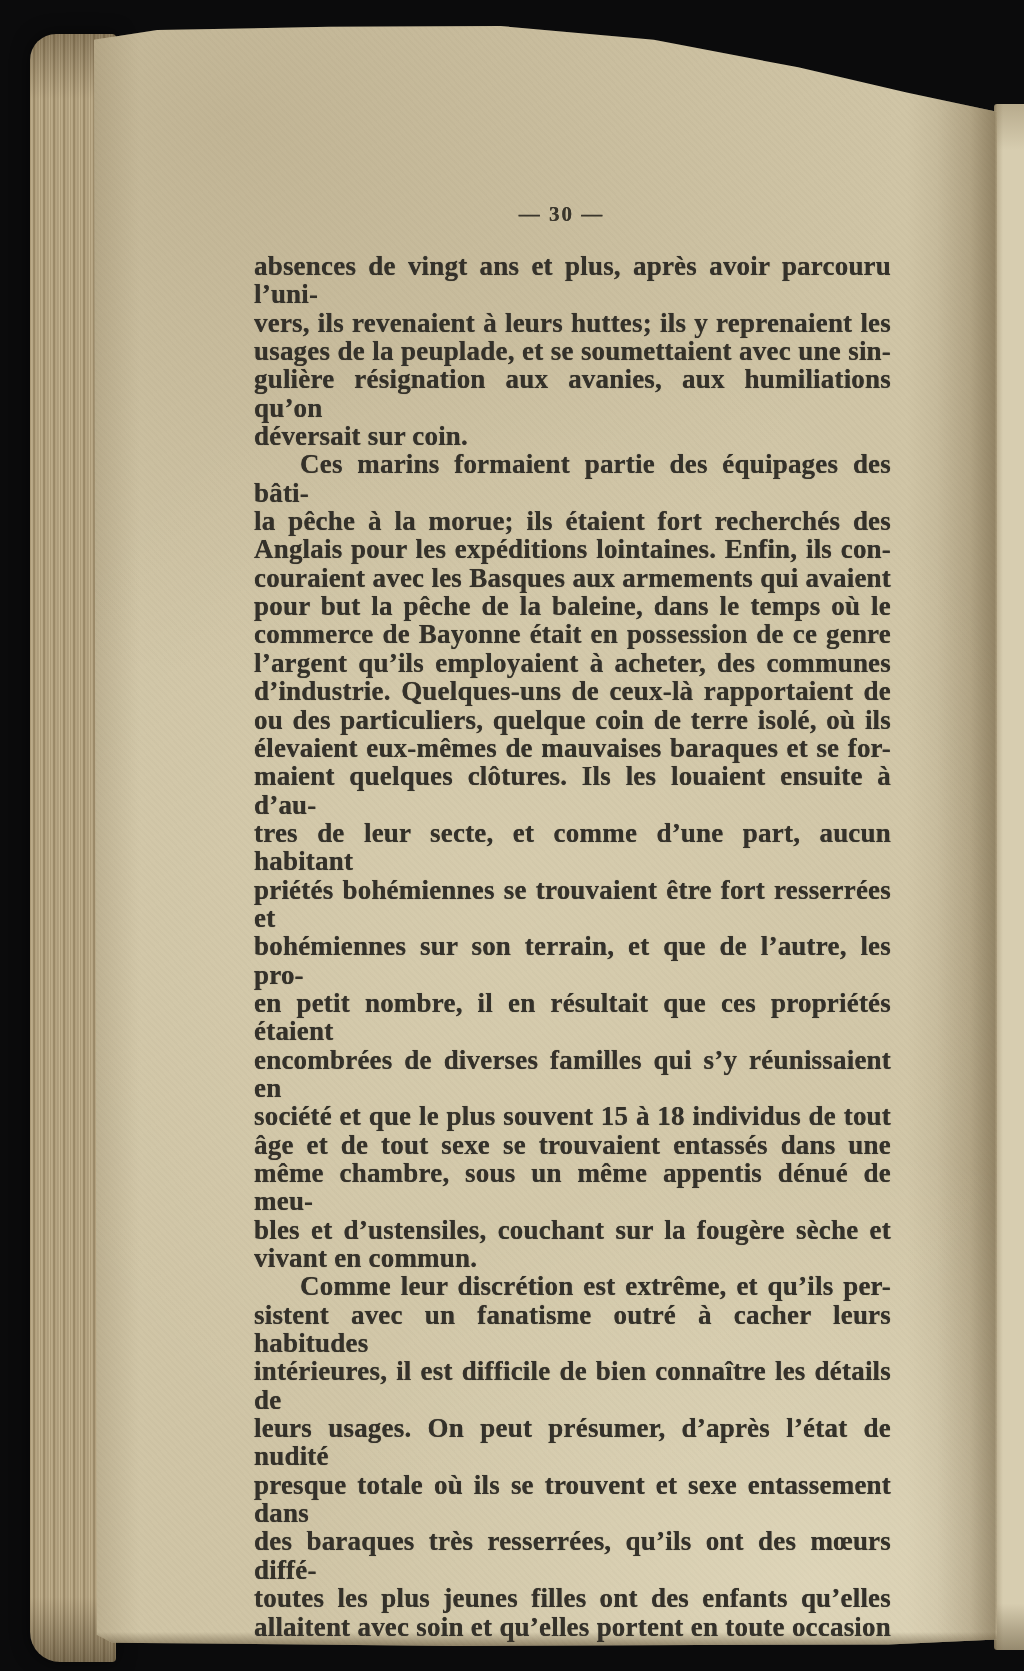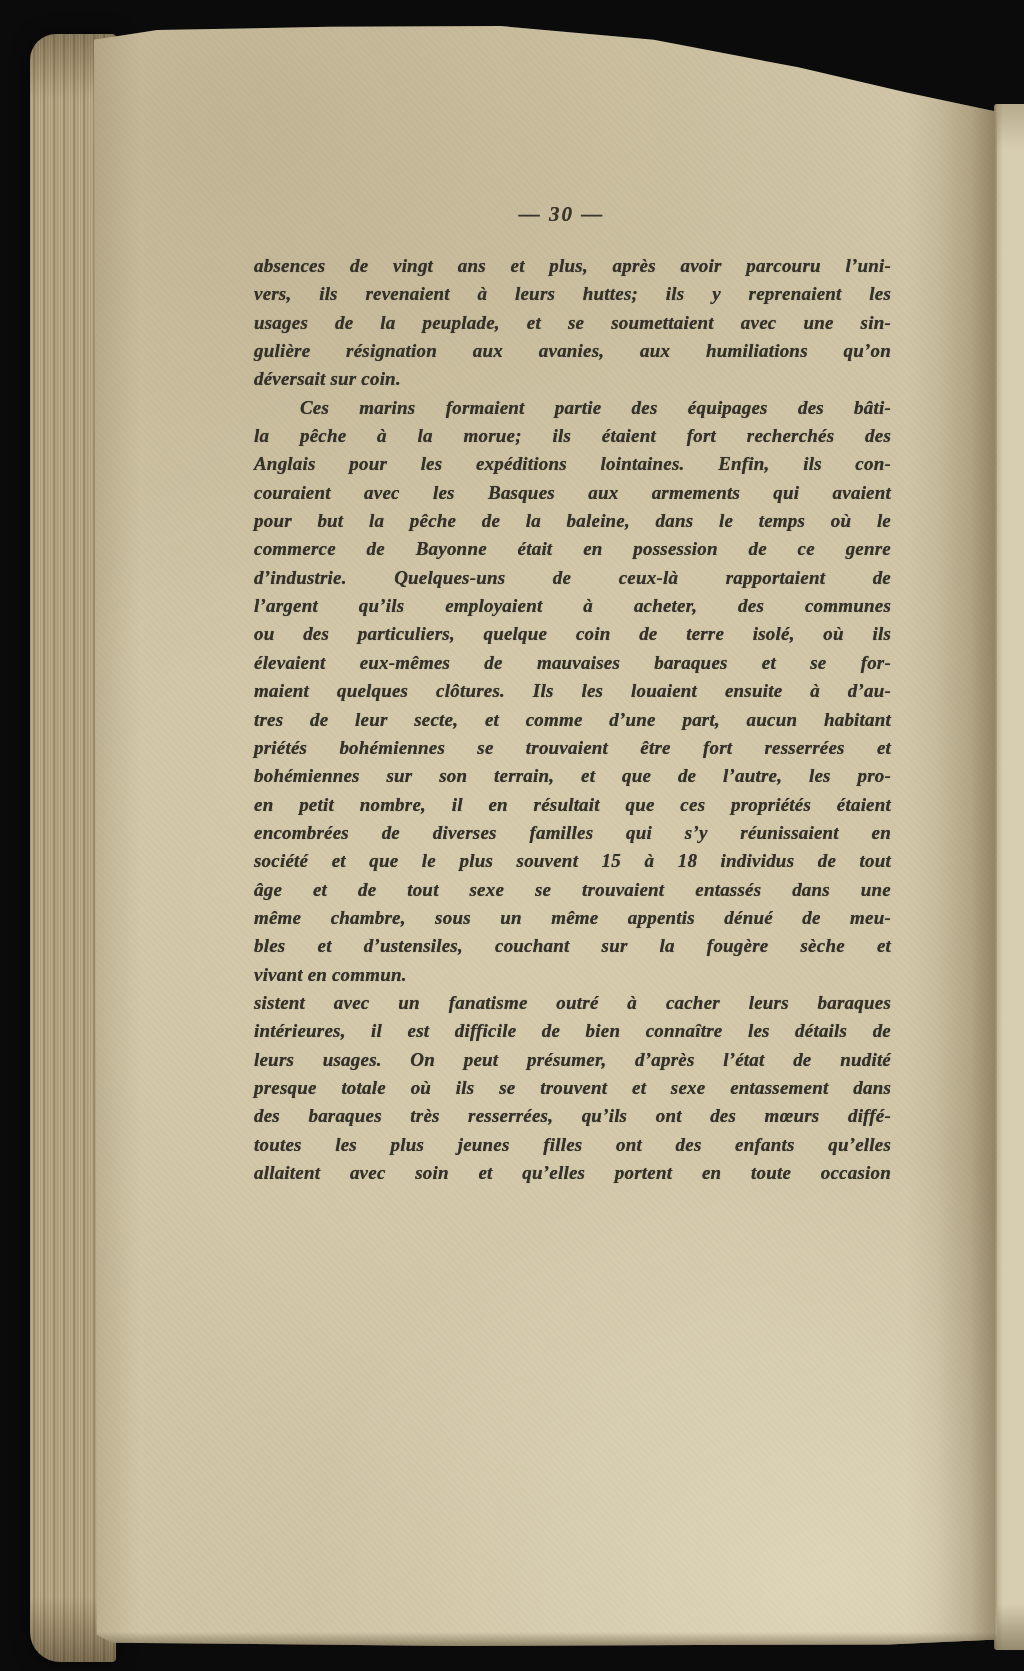--- a/index.html
+++ b/index.html
@@ -3,21 +3,21 @@
 <meta charset="utf-8">
 <style>
   html,body{margin:0;padding:0;}
   body{
     width:1024px;height:1671px;
     background:#0b0b0c;
     position:relative;
     overflow:hidden;
     font-family:"Liberation Serif","DejaVu Serif",serif;
   }
-  .scene{position:absolute;inset:0;font-style:italic;}
+  .scene{position:absolute;inset:0;}
 
   
   .page-stack{
     position:absolute;
     left:30px;top:34px;
     width:86px;height:1628px;
     background:
       linear-gradient(180deg, rgba(60,45,25,.35) 0, transparent 4%, transparent 96%, rgba(50,38,20,.45) 100%),
       repeating-linear-gradient(90deg,
         #a2906d 0px,#c4b492 2px,#8f7d5c 4px,#bcab88 6px,#a79676 8px,#cbbb97 10px),
@@ -81,21 +81,21 @@
     letter-spacing:2px;
     color:#3a362c;
     text-shadow:0 0 .6px rgba(52,48,38,.85);
   }
 
   .text-block{
     position:absolute;
     left:160px;top:226px;
     width:637px;
     color:#34312a;
-    font-size:19px;
+    font-size:27px;
     line-height:28.35px;
     font-weight:600;
     letter-spacing:.2px;
     text-shadow:0 0 .7px rgba(50,46,36,.8);
   }
   .line{
     text-align:justify;
     text-align-last:justify;
     white-space:normal;
   }
@@ -115,36 +115,37 @@
         <div class="line">vers, ils revenaient à leurs huttes; ils y reprenaient les</div>
         <div class="line">usages de la peuplade, et se soumettaient avec une sin-</div>
         <div class="line">gulière résignation aux avanies, aux humiliations qu’on</div>
         <div class="line para-end">déversait sur coin.</div>
         <div class="line indent">Ces marins formaient partie des équipages des bâti-</div>
         <div class="line">la pêche à la morue; ils étaient fort recherchés des</div>
         <div class="line">Anglais pour les expéditions lointaines. Enfin, ils con-</div>
         <div class="line">couraient avec les Basques aux armements qui avaient</div>
         <div class="line">pour but la pêche de la baleine, dans le temps où le</div>
         <div class="line">commerce de Bayonne était en possession de ce genre</div>
+        <div class="line">l’argent qu’ils employaient à acheter, des communes</div>
         <div class="line">d’industrie. Quelques-uns de ceux-là rapportaient de</div>
-        <div class="line">l’argent qu’ils employaient à acheter, des communes</div>
         <div class="line">ou des particuliers, quelque coin de terre isolé, où ils</div>
         <div class="line">élevaient eux-mêmes de mauvaises baraques et se for-</div>
         <div class="line">maient quelques clôtures. Ils les louaient ensuite à d’au-</div>
         <div class="line">tres de leur secte, et comme d’une part, aucun habitant</div>
         <div class="line">priétés bohémiennes se trouvaient être fort resserrées et</div>
         <div class="line">bohémiennes sur son terrain, et que de l’autre, les pro-</div>
         <div class="line">en petit nombre, il en résultait que ces propriétés étaient</div>
         <div class="line">encombrées de diverses familles qui s’y réunissaient en</div>
         <div class="line">société et que le plus souvent 15 à 18 individus de tout</div>
         <div class="line">âge et de tout sexe se trouvaient entassés dans une</div>
         <div class="line">même chambre, sous un même appentis dénué de meu-</div>
         <div class="line">bles et d’ustensiles, couchant sur la fougère sèche et</div>
         <div class="line para-end">vivant en commun.</div>
-        <div class="line">sistent avec un fanatisme outré à cacher leurs baraques</div>
+        <div class="line indent">Comme leur discrétion est extrême, et qu’ils per-</div>
+        <div class="line">sistent avec un fanatisme outré à cacher leurs habitudes</div>
         <div class="line">intérieures, il est difficile de bien connaître les détails de</div>
         <div class="line">leurs usages. On peut présumer, d’après l’état de nudité</div>
         <div class="line">presque totale où ils se trouvent et sexe entassement dans</div>
         <div class="line">des baraques très resserrées, qu’ils ont des mœurs diffé-</div>
         <div class="line">toutes les plus jeunes filles ont des enfants qu’elles</div>
         <div class="line">allaitent avec soin et qu’elles portent en toute occasion</div>
       </div>
   </div>
 </div>
 

